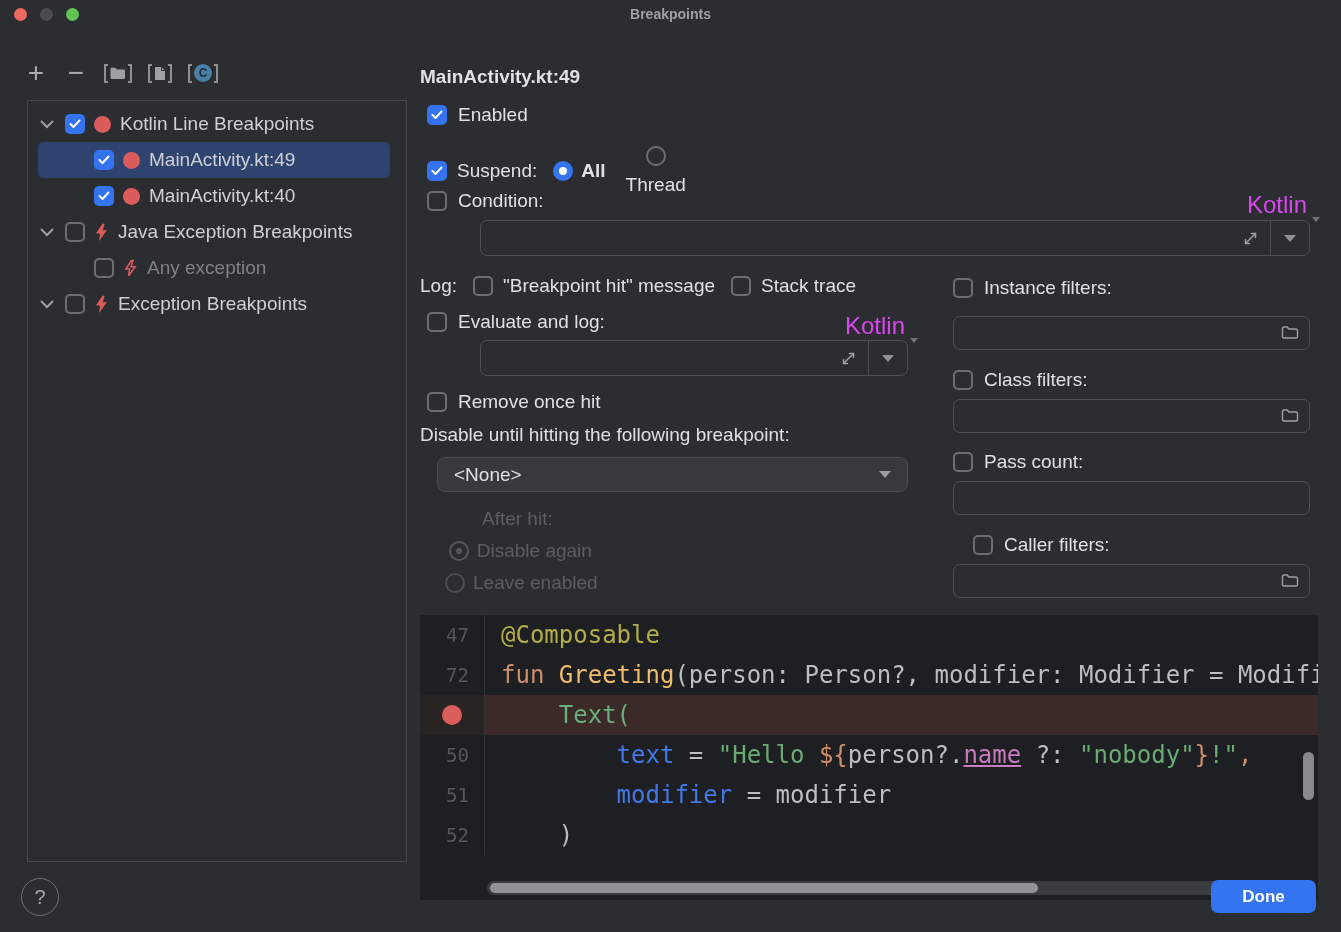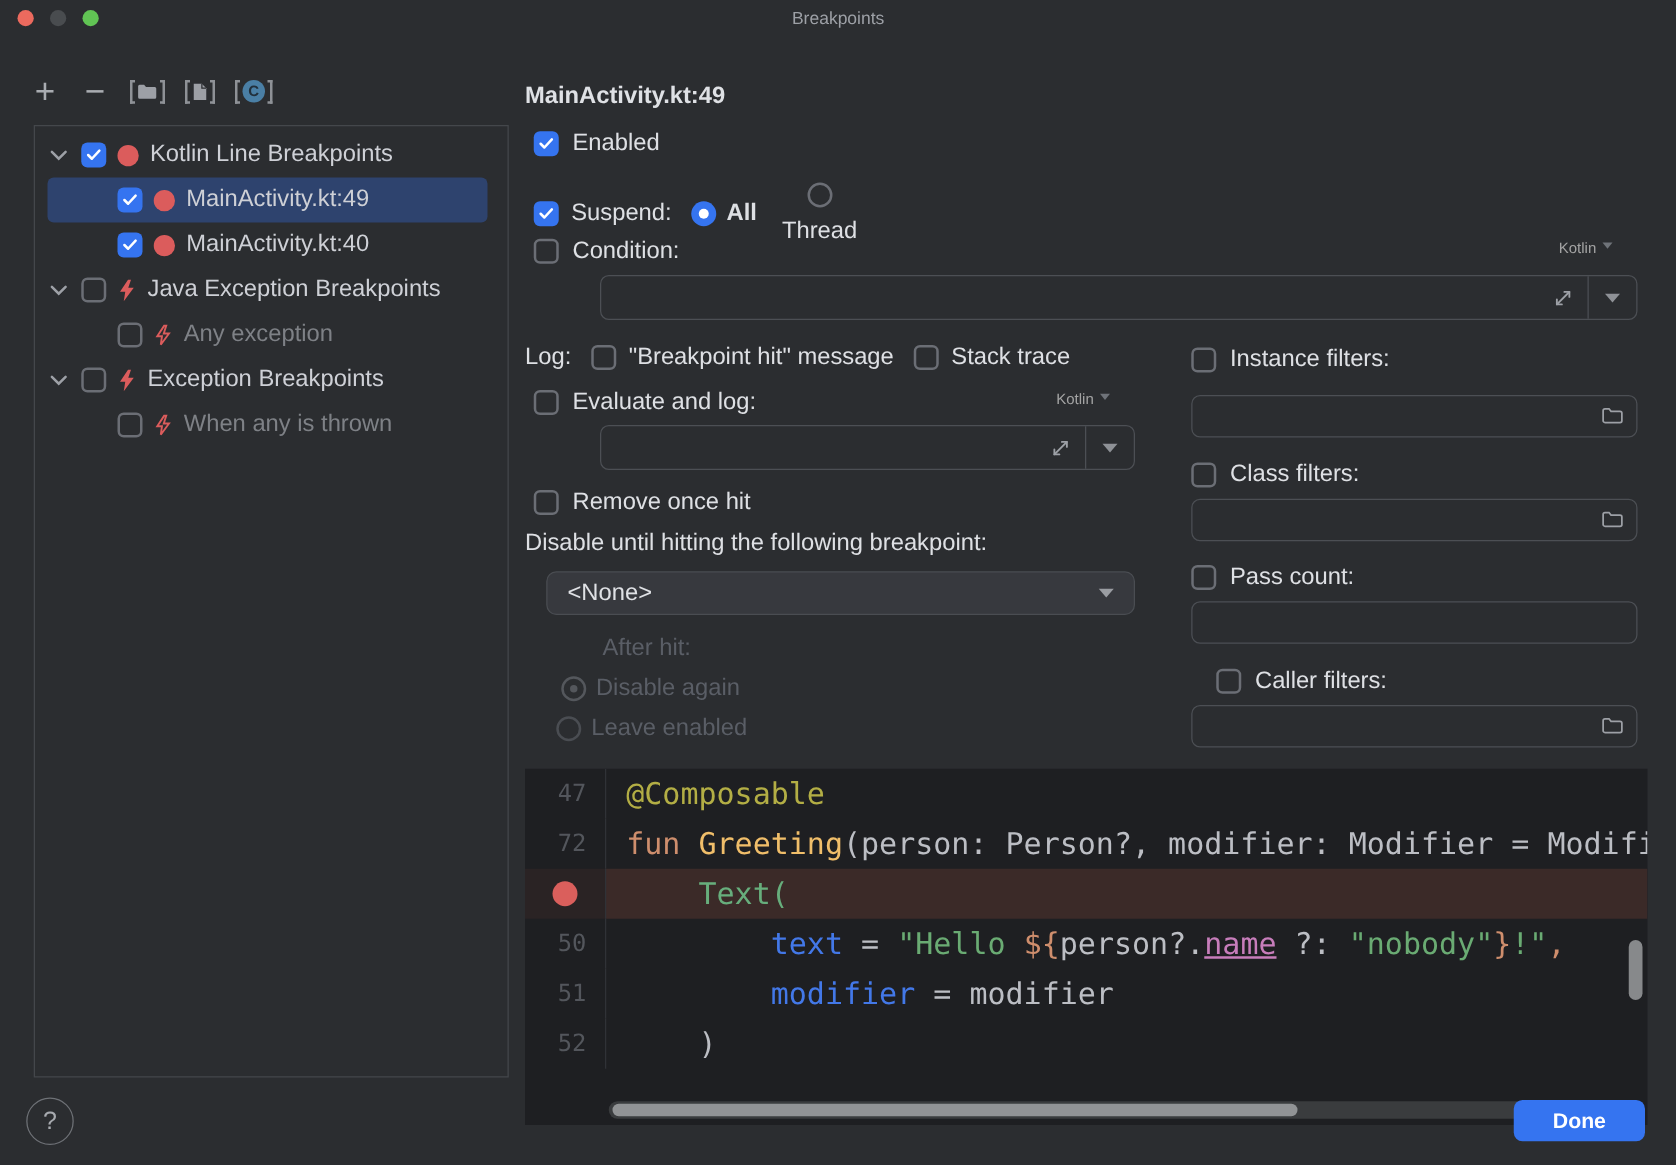--- a/index.html
+++ b/index.html
@@ -3,21 +3,21 @@
 <meta charset="utf-8">
 <style>
   html,body{margin:0;padding:0;background:#1a1b1d;}
   .window{position:relative;width:1341px;height:932px;background:#2B2D30;overflow:hidden;
     font-family:"Liberation Sans",sans-serif;color:#DFE1E5;-webkit-font-smoothing:antialiased;}
   
   .titlebar{position:absolute;left:0;top:0;right:0;height:28px;display:flex;align-items:center;justify-content:center;}
   .lights{position:absolute;left:14px;top:8px;display:flex;gap:13px;}
   .light{width:13px;height:13px;border-radius:50%;}
   .light.red{background:#EC6A5E}.light.mid{background:#494C4F}.light.green{background:#61C454}
-  .win-title{font-size:14px;font-weight:400;color:#9DA0A6;}
+  .win-title{font-size:14px;font-weight:700;color:#9DA0A6;}
   
   .toolbar{position:absolute;left:24px;top:57px;height:32px;display:flex;align-items:center;gap:16px;}
   .tb-btn{display:flex;align-items:center;justify-content:center;min-width:24px;height:26px;color:#A9ACB1;cursor:default;}
   .tb-glyph{font-size:28px;font-weight:300;line-height:24px;color:#A9ACB1;}
   .bk{display:flex;align-items:center;}
   .bl{width:4px;height:19px;border:2px solid #8E9196;border-right:none;box-sizing:border-box;}
   .br{width:4px;height:19px;border:2px solid #8E9196;border-left:none;box-sizing:border-box;}
   .bk-mid{margin:0 2px;display:flex;align-items:center;}
   .c-circle{width:18px;height:18px;border-radius:50%;background:#4A7FA5;color:#22303C;font-size:12px;font-weight:700;
     display:flex;align-items:center;justify-content:center;}
@@ -42,21 +42,21 @@
   .radio.unsel{border:2px solid #6B6E75;}
   .radio.dis-sel{border:2px solid #54575C;}
   .radio.dis-sel::after{content:"";position:absolute;left:5px;top:5px;width:6px;height:6px;border-radius:50%;background:#54575C;}
   .radio.dis{border:2px solid #4A4D52;}
   
   .abs{position:absolute;}
   .hdr-title{font-size:19px;font-weight:700;color:#DFE1E5;}
   .chk-row{display:flex;align-items:center;gap:11px;font-size:19px;color:#DEE0E4;}
   .pair{display:flex;align-items:center;gap:8px;}
   .bold{font-weight:700;}
-  .lang{font-size:12px;color:#a3a3a3;display:flex;align-items:flex-start;gap:5px;}
+  .lang{font-size:24px;color:#d946ef;display:flex;align-items:flex-end;gap:5px;}
   .lang-tri{width:0;height:0;border-left:4px solid transparent;border-right:4px solid transparent;
     border-top:5px solid #6F7379;transform:translateY(3px);}
   .field{position:absolute;border:1px solid #4C4F54;border-radius:7px;box-sizing:border-box;background:transparent;}
   .field .expander{position:absolute;right:50px;top:9px;display:flex;}
   .field .dd{position:absolute;right:0;top:0;bottom:0;width:38px;border-left:1px solid #4C4F54;
     display:flex;align-items:center;justify-content:center;}
   .dd-arrow{width:0;height:0;border-left:6px solid transparent;border-right:6px solid transparent;border-top:7px solid #8E9196;}
   .combo{background:#37393E;border:1px solid #4A4D52;border-radius:8px;box-sizing:border-box;
     display:flex;align-items:center;padding:0 16px;font-size:19px;color:#DFE1E5;}
   .combo .dd-arrow{margin-left:auto;border-top-color:#9A9DA2;}
@@ -205,29 +205,20 @@
           </svg>
         </span>
         <span class="cb off"></span>
         <span class="tree-icon">
           <svg width="15" height="19" viewBox="0 0 15 19">
             <path d="M8.4 0.8 L2 10.4 H6.2 L5 18 L13 7.2 H8.6 L10.8 0.8 Z" fill="#DB5C5C"></path>
           </svg>
         </span>
         <span class="tree-label">Exception Breakpoints</span>
       </div>
-      <div class="tree-row child dim">
-        <span class="cb off"></span>
-        <span class="tree-icon">
-          <svg width="15" height="19" viewBox="0 0 15 19">
-            <path d="M8.4 1.5 L2.8 10 H6.6 L5.6 16.8 L12.2 7.8 H8 L10 1.5 Z" fill="none" stroke="#DB5C5C" stroke-width="1.5"></path>
-          </svg>
-        </span>
-        <span class="tree-label">When any is thrown</span>
-      </div>
     </div>
 
   <div class="abs hdr-title" style="left:420px;top:66px;">MainActivity.kt:49</div>
 
   <div class="abs chk-row" style="left:427px;top:104px;">
     <span class="cb on">
         <svg width="12" height="10" viewBox="0 0 12 10">
           <polyline points="1.5,5 4.5,8 10.5,1.5" fill="none" stroke="#fff" stroke-width="2" stroke-linecap="round" stroke-linejoin="round"></polyline>
         </svg>
       </span>

